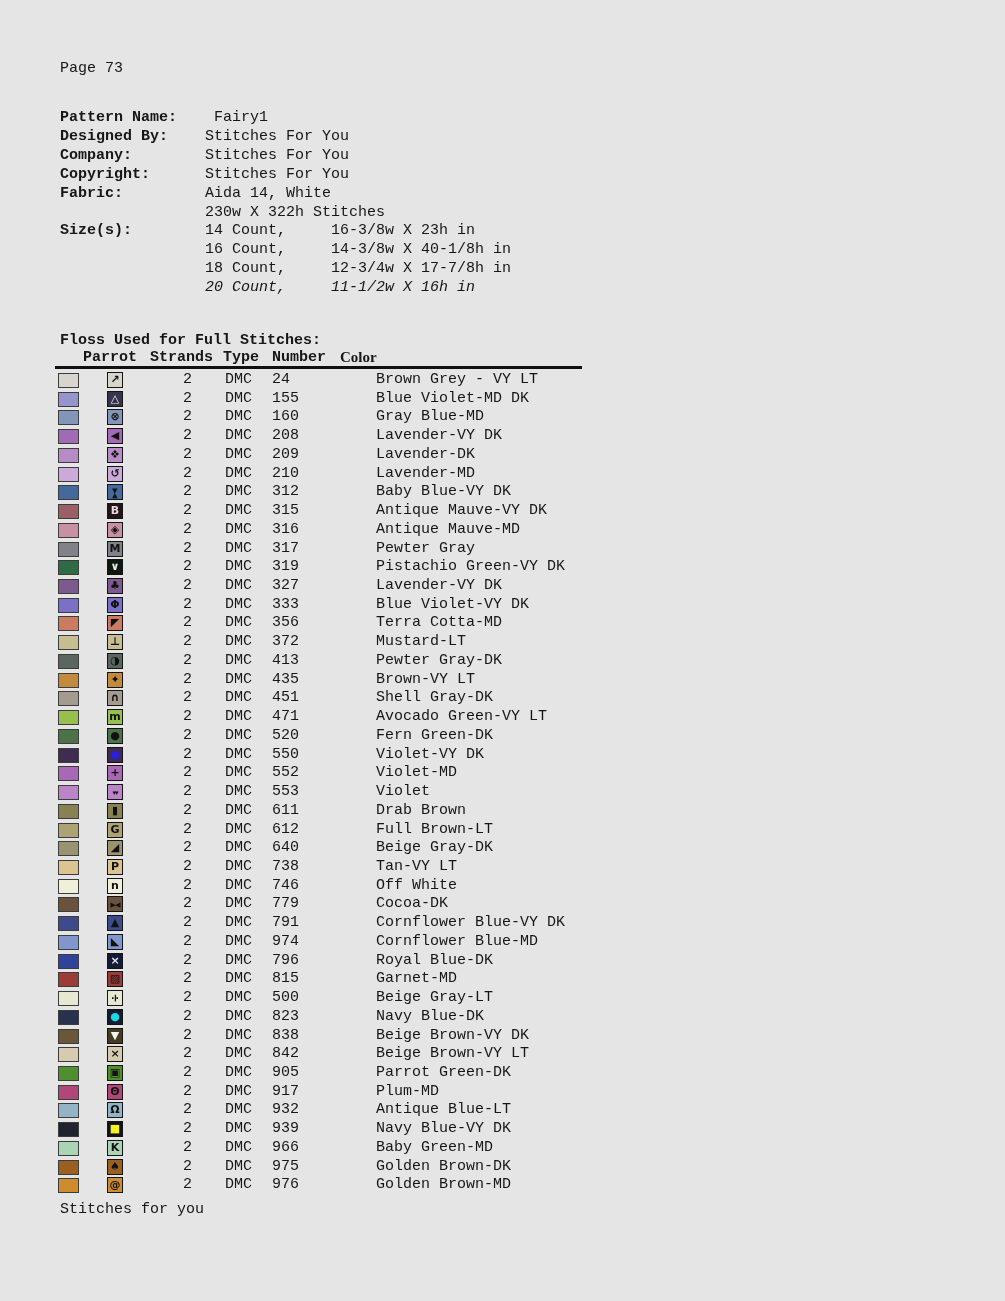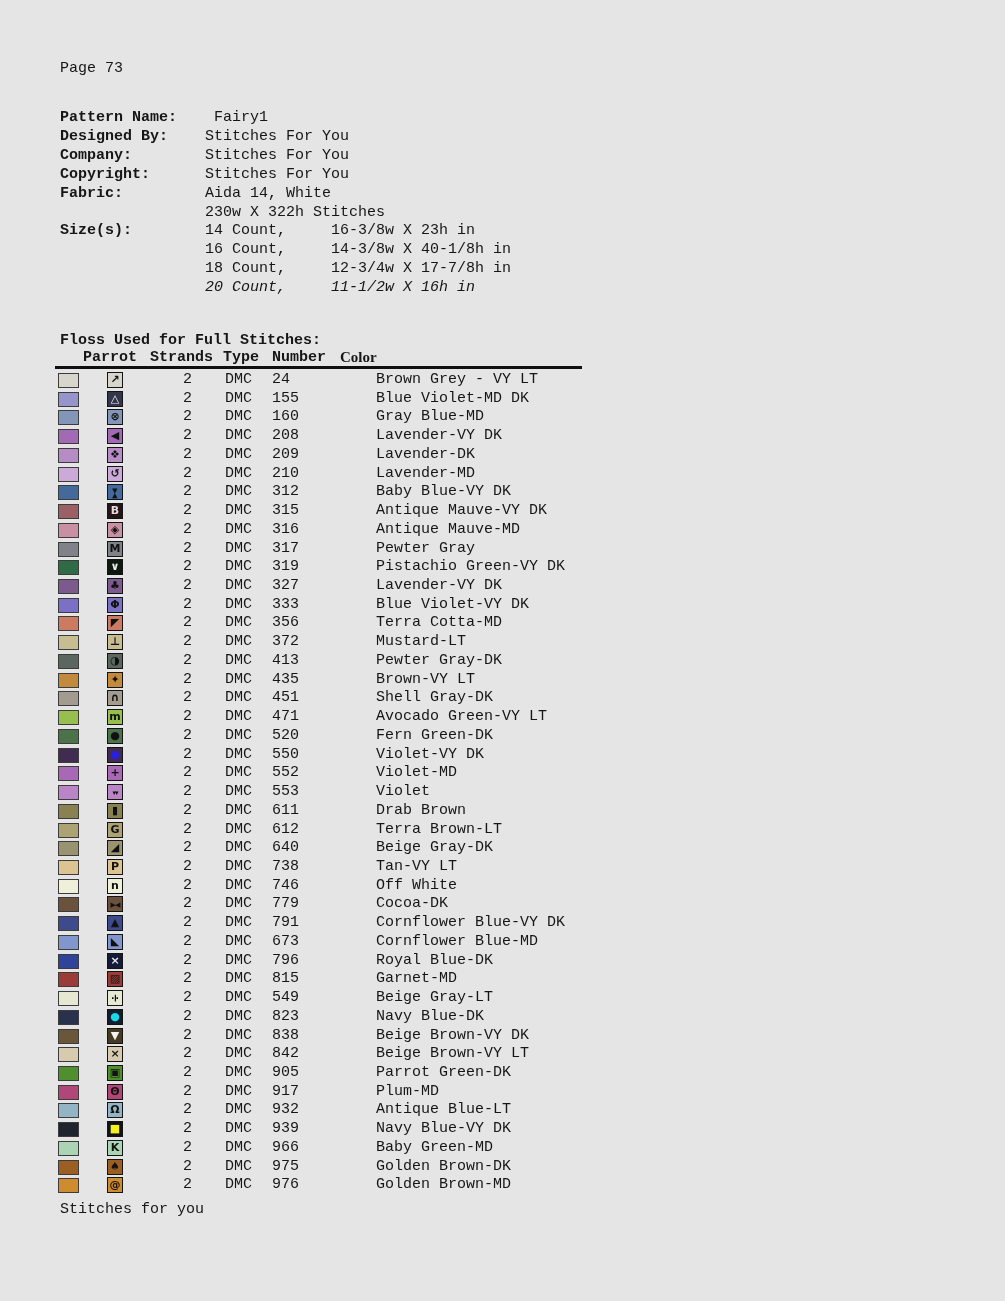--- a/index.html
+++ b/index.html
@@ -283,21 +283,21 @@
         <span class="c-type">DMC</span>
         <span class="c-number">611</span>
         <span class="c-color">Drab Brown</span>
       </div>
       <div class="frow" style="top: 820.52px;">
         <span class="swatch" style="background: rgb(172, 162, 115);"></span>
         <span class="symcell" style="background: rgb(172, 162, 115); color: rgb(17, 17, 17);"><span class="g">G</span></span>
         <span class="c-strands">2</span>
         <span class="c-type">DMC</span>
         <span class="c-number">612</span>
-        <span class="c-color">Terra Brown-LT</span>
+        <span class="c-color">Full Brown-LT</span>
       </div>
       <div class="frow" style="top: 839.25px;">
         <span class="swatch" style="background: rgb(154, 147, 111);"></span>
         <span class="symcell" style="background: rgb(154, 147, 111); color: rgb(17, 17, 17);"><span class="g">◢</span></span>
         <span class="c-strands">2</span>
         <span class="c-type">DMC</span>
         <span class="c-number">640</span>
         <span class="c-color">Beige Gray-DK</span>
       </div>
       <div class="frow" style="top: 857.98px;">
@@ -330,21 +330,21 @@
         <span class="c-strands">2</span>
         <span class="c-type">DMC</span>
         <span class="c-number">791</span>
         <span class="c-color">Cornflower Blue-VY DK</span>
       </div>
       <div class="frow" style="top: 932.9px;">
         <span class="swatch" style="background: rgb(128, 150, 204);"></span>
         <span class="symcell" style="background: rgb(128, 150, 204); color: rgb(17, 17, 17);"><span class="g">◣</span></span>
         <span class="c-strands">2</span>
         <span class="c-type">DMC</span>
-        <span class="c-number">673</span>
+        <span class="c-number">974</span>
         <span class="c-color">Cornflower Blue-MD</span>
       </div>
       <div class="frow" style="top: 951.63px;">
         <span class="swatch" style="background: rgb(48, 67, 154);"></span>
         <span class="symcell" style="background: rgb(20, 26, 56); color: rgb(232, 232, 240);"><span class="g">×</span></span>
         <span class="c-strands">2</span>
         <span class="c-type">DMC</span>
         <span class="c-number">796</span>
         <span class="c-color">Royal Blue-DK</span>
       </div>
@@ -354,21 +354,21 @@
         <span class="c-strands">2</span>
         <span class="c-type">DMC</span>
         <span class="c-number">815</span>
         <span class="c-color">Garnet-MD</span>
       </div>
       <div class="frow" style="top: 989.09px;">
         <span class="swatch" style="background: rgb(231, 232, 210);"></span>
         <span class="symcell" style="background: rgb(231, 232, 210); color: rgb(17, 17, 17);"><span class="g" style="transform: rotate(90deg);">÷</span></span>
         <span class="c-strands">2</span>
         <span class="c-type">DMC</span>
-        <span class="c-number">549</span>
+        <span class="c-number">500</span>
         <span class="c-color">Beige Gray-LT</span>
       </div>
       <div class="frow" style="top: 1007.82px;">
         <span class="swatch" style="background: rgb(40, 50, 76);"></span>
         <span class="symcell" style="background: rgb(20, 28, 48); color: rgb(25, 217, 229);"><span class="g">●</span></span>
         <span class="c-strands">2</span>
         <span class="c-type">DMC</span>
         <span class="c-number">823</span>
         <span class="c-color">Navy Blue-DK</span>
       </div>

